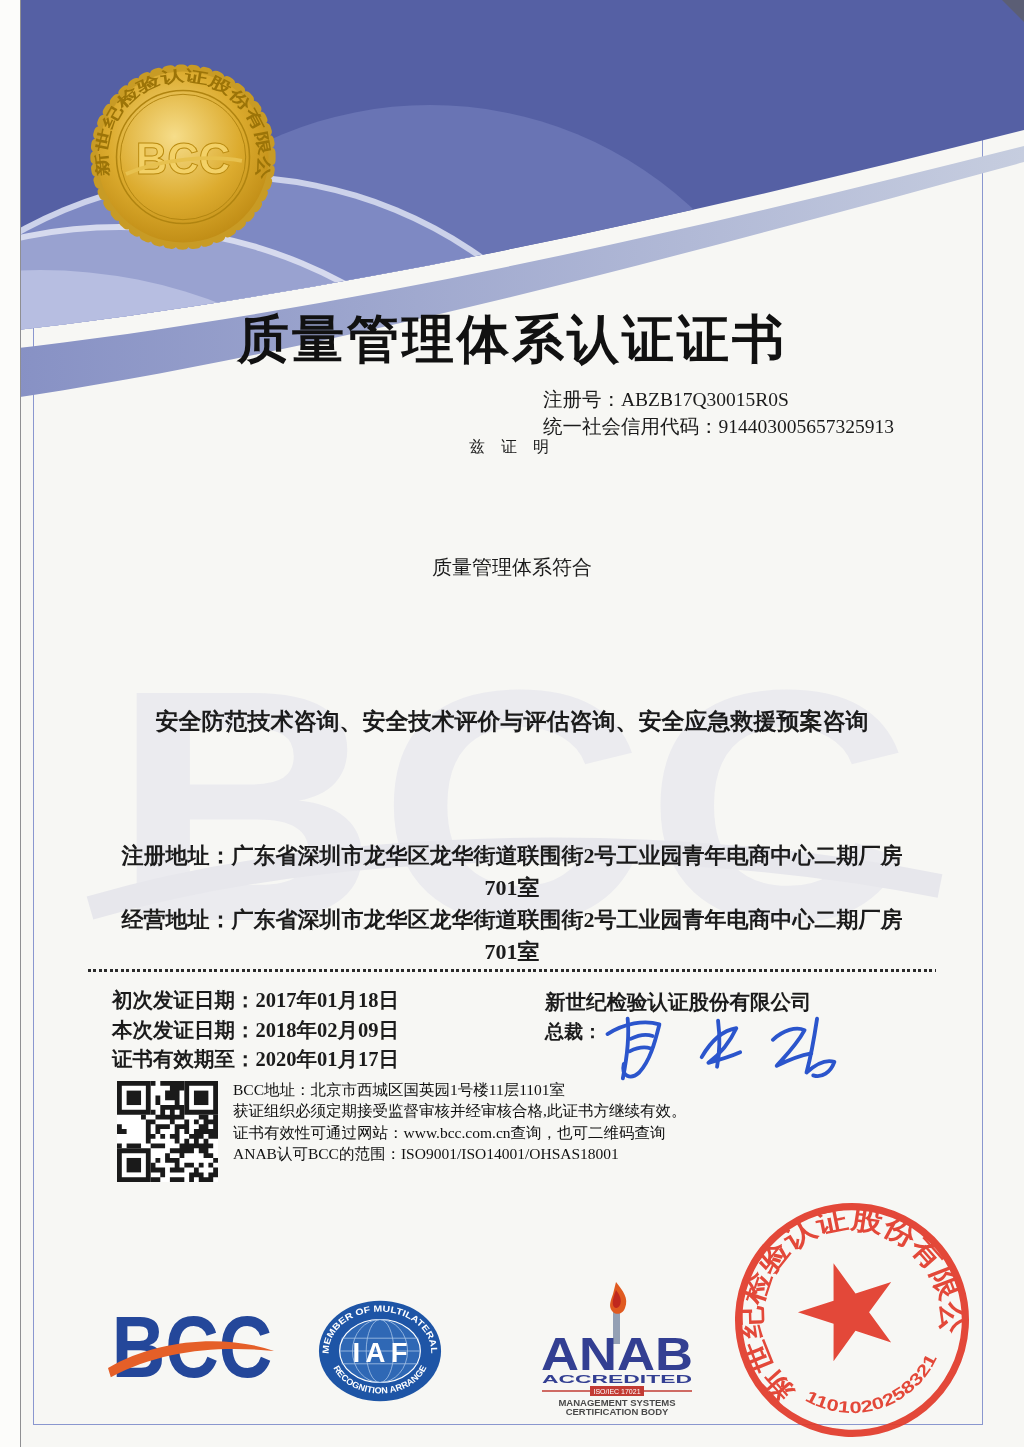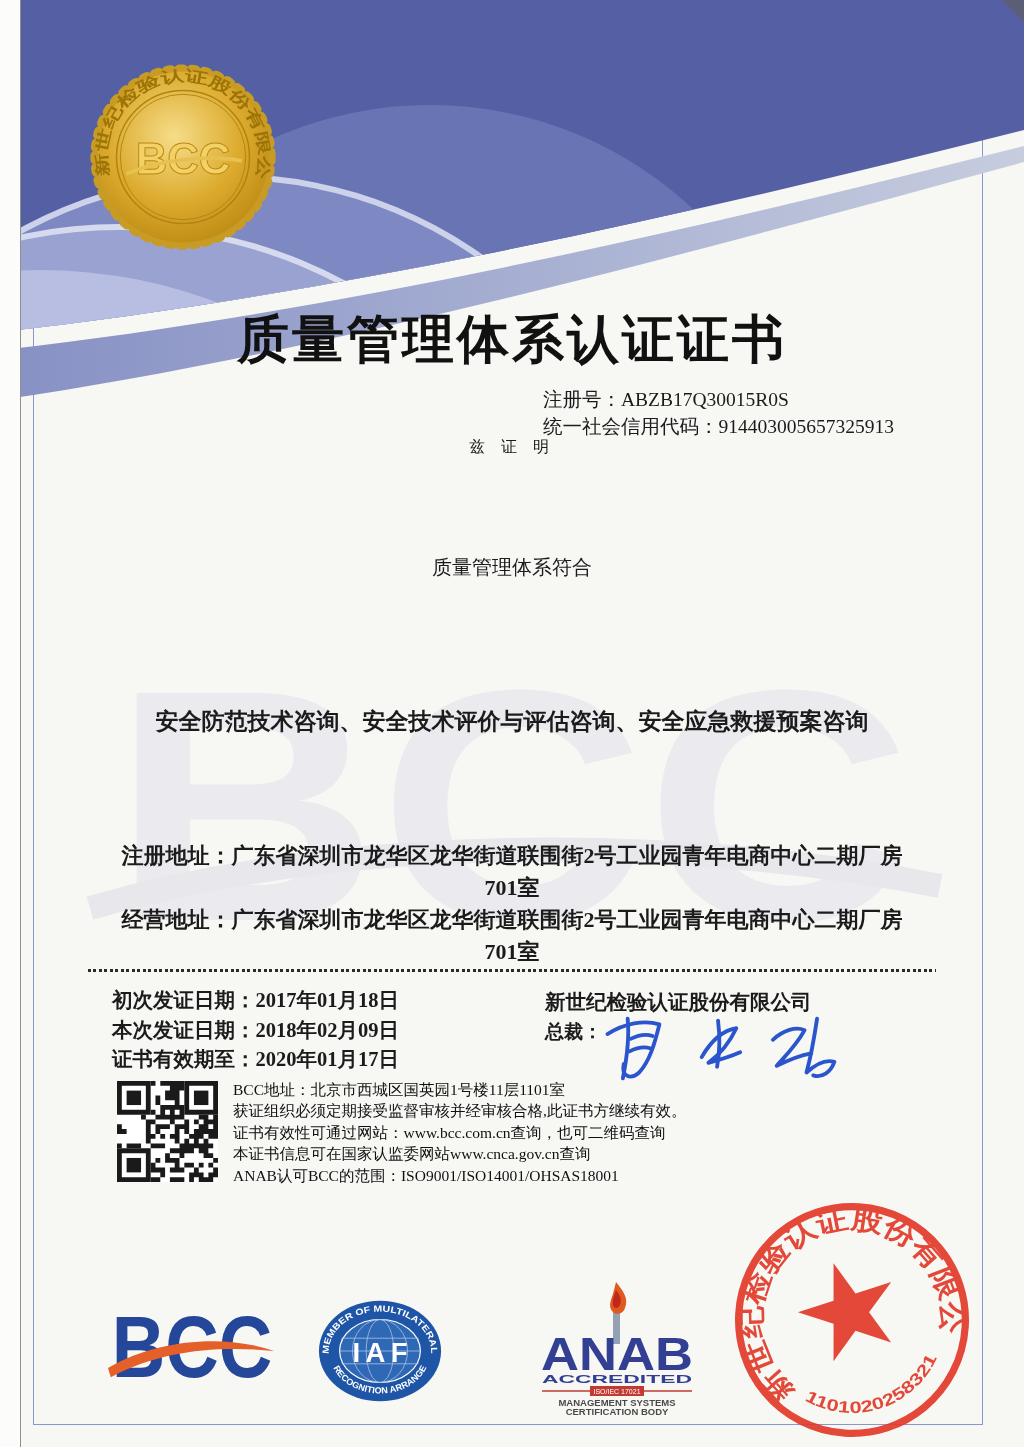--- a/index.html
+++ b/index.html
@@ -150,21 +150,20 @@
       <path d="M0,70h35v35h-35z M5,75v25h25v-25z" fill-rule="evenodd"></path>
       <rect x="10" y="80" width="15" height="15"></rect>
     </g>
     <path class="cells" fill="#1a1a1a" d="M35 0h5v5h-5zM45 0h5v5h-5zM50 0h5v5h-5zM55 0h5v5h-5zM60 0h5v5h-5zM65 0h5v5h-5zM55 5h5v5h-5zM60 5h5v5h-5zM65 5h5v5h-5zM50 10h5v5h-5zM55 10h5v5h-5zM60 10h5v5h-5zM40 15h5v5h-5zM50 15h5v5h-5zM55 15h5v5h-5zM60 15h5v5h-5zM40 20h5v5h-5zM60 20h5v5h-5zM45 25h5v5h-5zM50 25h5v5h-5zM55 25h5v5h-5zM60 25h5v5h-5zM65 25h5v5h-5zM35 30h5v5h-5zM45 30h5v5h-5zM55 30h5v5h-5zM65 30h5v5h-5zM25 35h5v5h-5zM40 35h5v5h-5zM45 35h5v5h-5zM50 35h5v5h-5zM55 35h5v5h-5zM60 35h5v5h-5zM65 35h5v5h-5zM85 35h5v5h-5zM90 35h5v5h-5zM100 35h5v5h-5zM30 40h5v5h-5zM35 40h5v5h-5zM55 40h5v5h-5zM70 40h5v5h-5zM80 40h5v5h-5zM90 40h5v5h-5zM95 40h5v5h-5zM100 40h5v5h-5zM0 45h5v5h-5zM30 45h5v5h-5zM40 45h5v5h-5zM45 45h5v5h-5zM50 45h5v5h-5zM60 45h5v5h-5zM65 45h5v5h-5zM70 45h5v5h-5zM85 45h5v5h-5zM90 45h5v5h-5zM100 45h5v5h-5zM0 50h5v5h-5zM5 50h5v5h-5zM30 50h5v5h-5zM40 50h5v5h-5zM60 50h5v5h-5zM70 50h5v5h-5zM80 50h5v5h-5zM85 50h5v5h-5zM90 50h5v5h-5zM95 50h5v5h-5zM100 50h5v5h-5zM30 55h5v5h-5zM35 55h5v5h-5zM45 55h5v5h-5zM55 55h5v5h-5zM60 55h5v5h-5zM75 55h5v5h-5zM80 55h5v5h-5zM85 55h5v5h-5zM95 55h5v5h-5zM100 55h5v5h-5zM30 60h5v5h-5zM60 60h5v5h-5zM70 60h5v5h-5zM80 60h5v5h-5zM90 60h5v5h-5zM0 65h5v5h-5zM10 65h5v5h-5zM15 65h5v5h-5zM20 65h5v5h-5zM35 65h5v5h-5zM40 65h5v5h-5zM45 65h5v5h-5zM65 65h5v5h-5zM70 65h5v5h-5zM75 65h5v5h-5zM80 65h5v5h-5zM85 65h5v5h-5zM90 65h5v5h-5zM95 65h5v5h-5zM55 70h5v5h-5zM60 70h5v5h-5zM65 70h5v5h-5zM70 70h5v5h-5zM75 70h5v5h-5zM85 70h5v5h-5zM90 70h5v5h-5zM50 75h5v5h-5zM65 75h5v5h-5zM90 75h5v5h-5zM95 75h5v5h-5zM40 80h5v5h-5zM50 80h5v5h-5zM55 80h5v5h-5zM60 80h5v5h-5zM100 80h5v5h-5zM35 85h5v5h-5zM60 85h5v5h-5zM70 85h5v5h-5zM75 85h5v5h-5zM85 85h5v5h-5zM95 85h5v5h-5zM35 90h5v5h-5zM40 90h5v5h-5zM45 90h5v5h-5zM55 90h5v5h-5zM60 90h5v5h-5zM65 90h5v5h-5zM80 90h5v5h-5zM100 90h5v5h-5zM45 95h5v5h-5zM75 95h5v5h-5zM80 95h5v5h-5zM85 95h5v5h-5zM95 95h5v5h-5zM100 95h5v5h-5zM35 100h5v5h-5zM40 100h5v5h-5zM55 100h5v5h-5zM60 100h5v5h-5zM65 100h5v5h-5zM75 100h5v5h-5zM85 100h5v5h-5zM90 100h5v5h-5zM95 100h5v5h-5z"></path>
   </svg>
 
   <div class="abs fineprint content">
     <div>BCC地址：北京市西城区国英园1号楼11层1101室</div>
     <div>获证组织必须定期接受监督审核并经审核合格,此证书方继续有效。</div>
     <div>证书有效性可通过网站：www.bcc.com.cn查询，也可二维码查询</div>
-    <div>本证书信息可在国家认监委网站www.cnca.gov.cn查询</div>
     <div>ANAB认可BCC的范围：ISO9001/ISO14001/OHSAS18001</div>
   </div>
 
   <svg class="abs logo-bcc" width="168" height="95" viewBox="0 0 180 100">
     <text x="90" y="84" text-anchor="middle" font-family="Liberation Sans,DejaVu Sans,sans-serif" font-size="94" font-weight="bold" fill="#24479a" textLength="172" lengthAdjust="spacingAndGlyphs">BCC</text>
     <path d="M0,74 C55,42 128,38 178,56 C122,50 58,54 3,84 Z" fill="#e55f28"></path>
   </svg>
 
   <svg class="abs logo-iaf" width="128" height="128" viewBox="0 0 130 130">
     <ellipse cx="65" cy="65" rx="62" ry="51" fill="#1e55a6"></ellipse>

